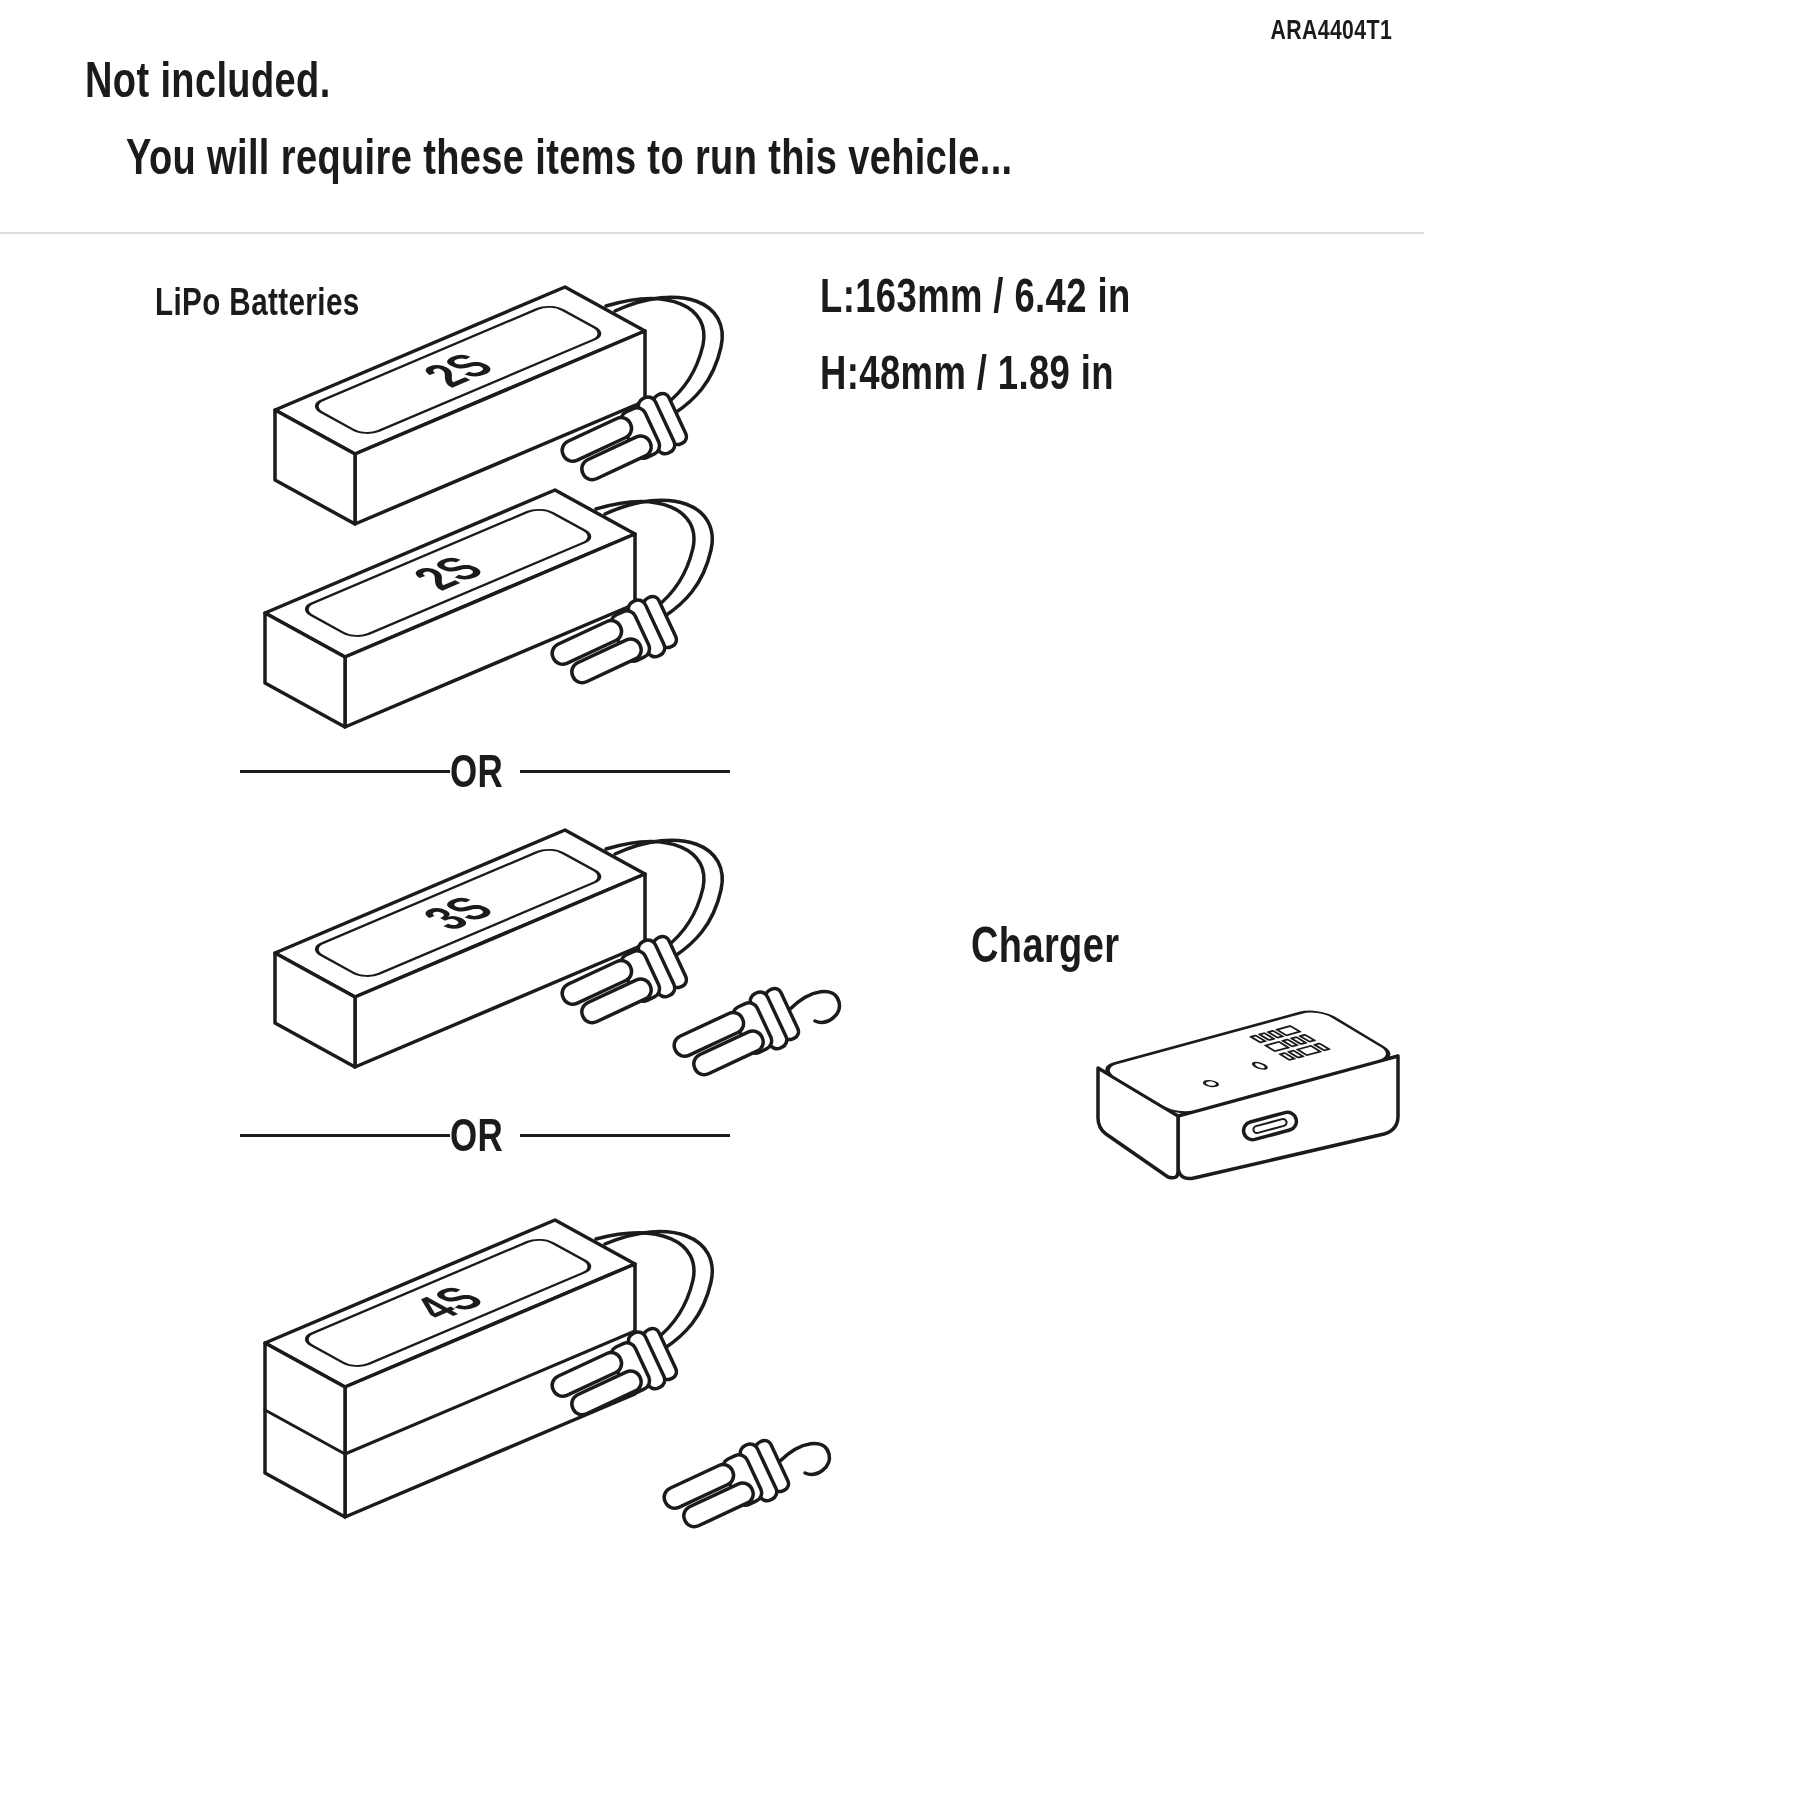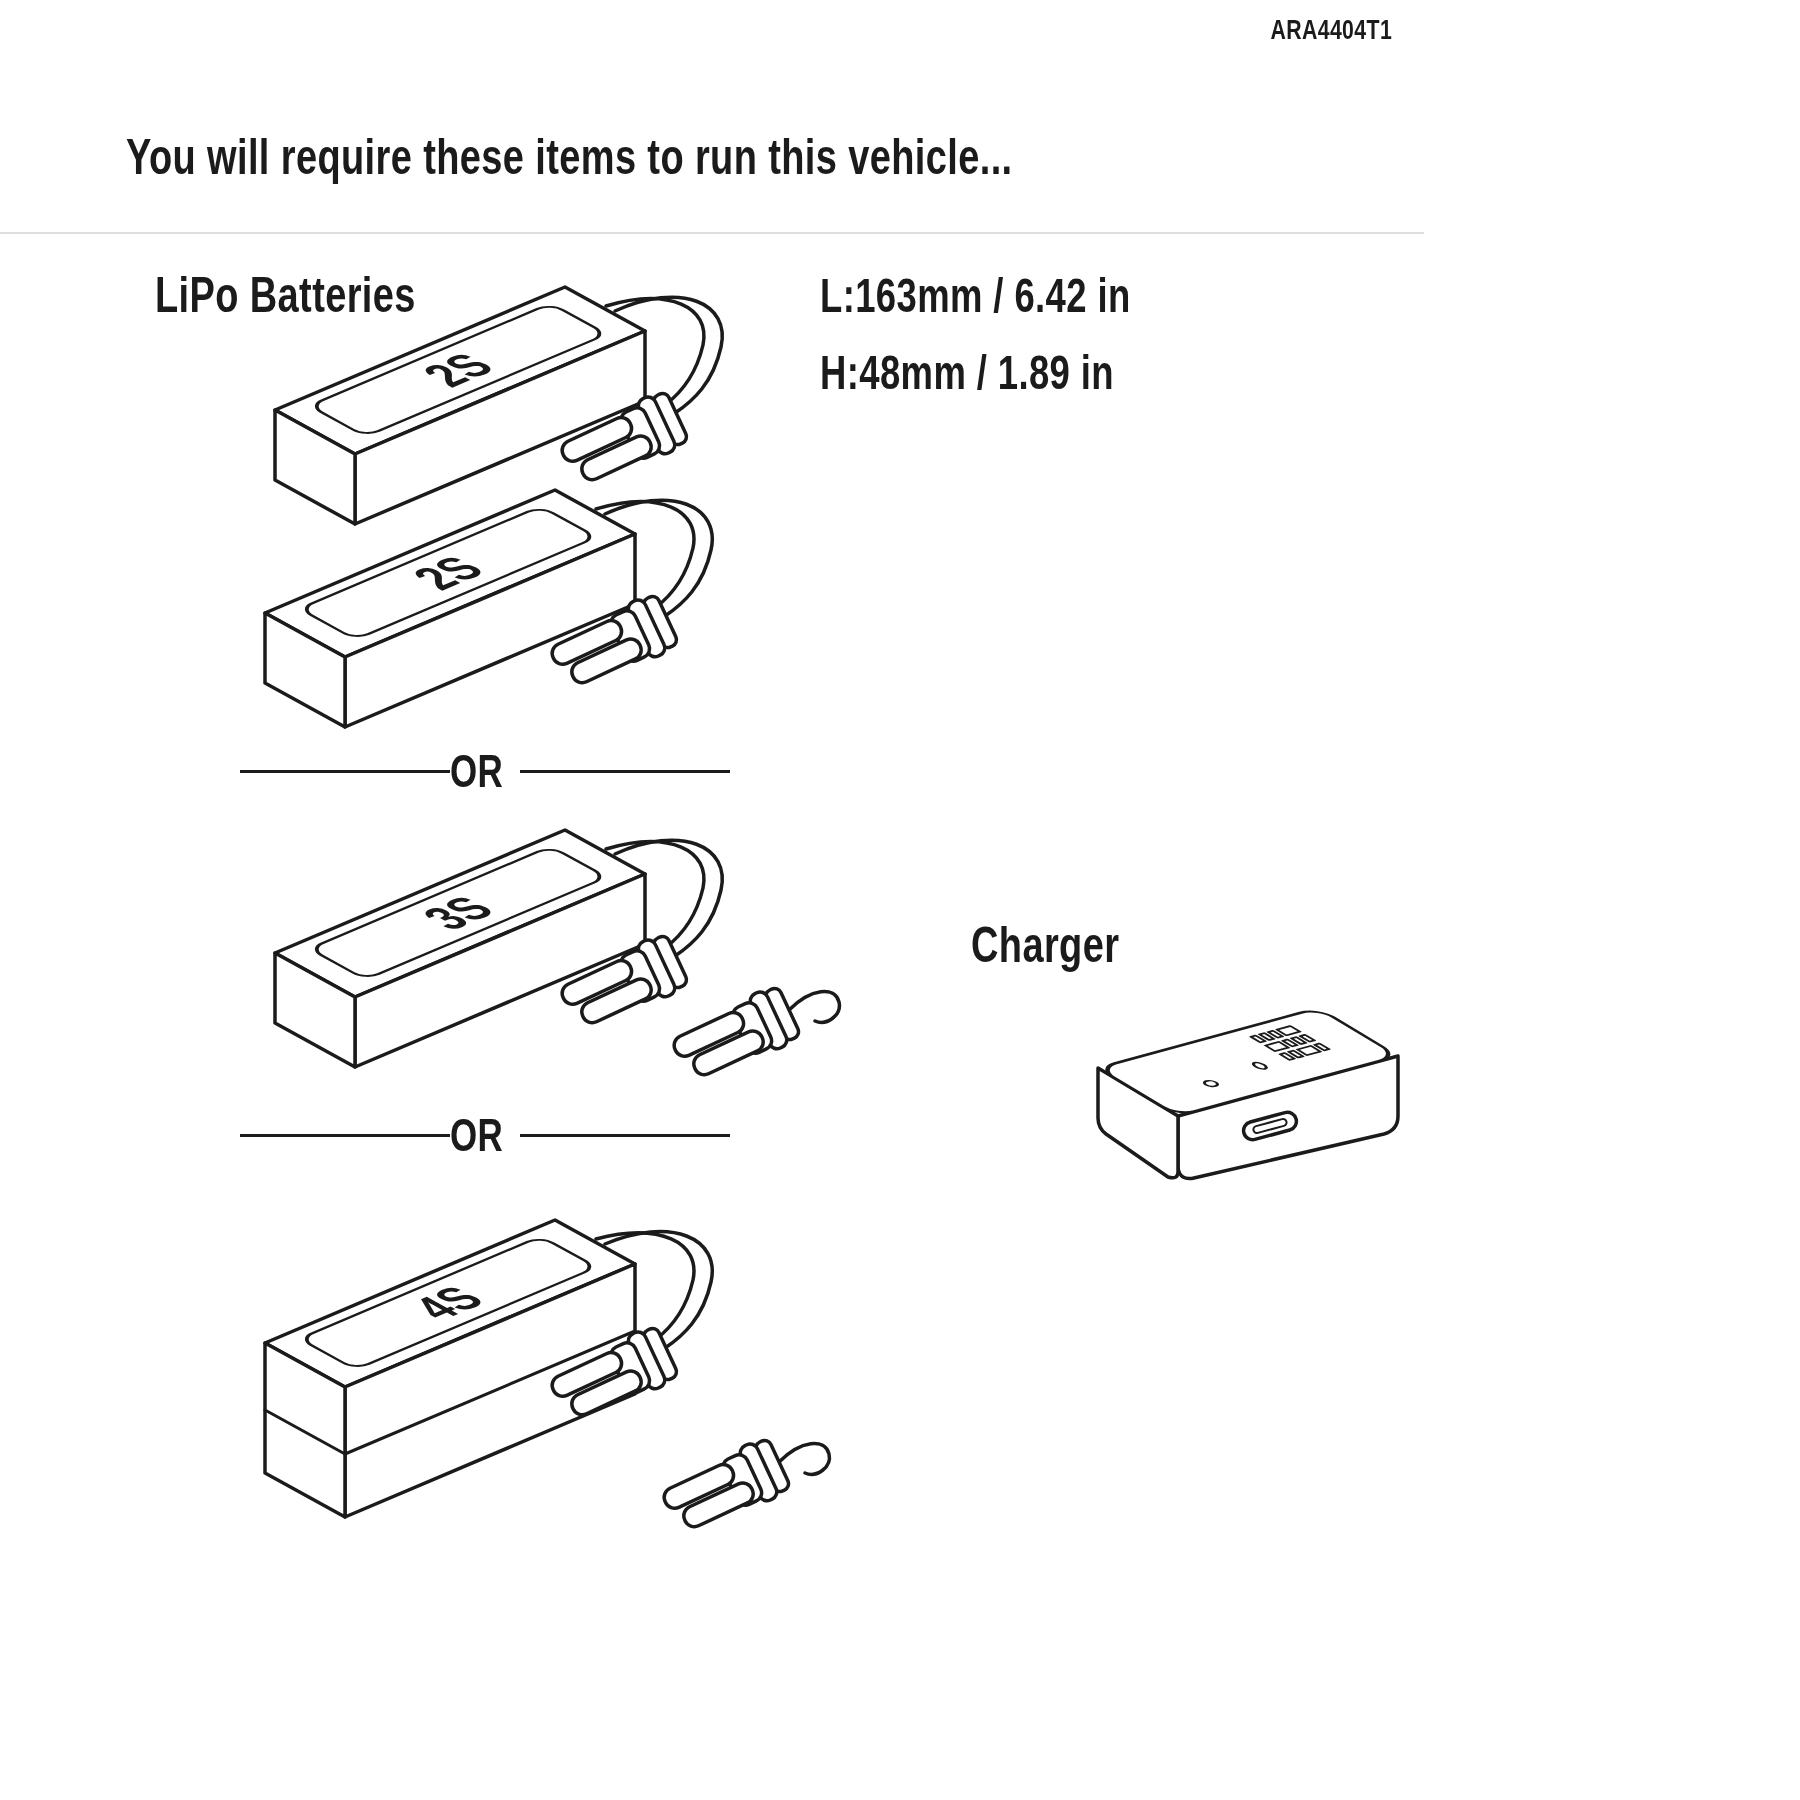--- a/index.html
+++ b/index.html
@@ -25,27 +25,30 @@
 </style>
 </head>
 <body>
 
 <div class="canvas">
 
   <div class="txt" style="top:16px; right:32px; font-size:28px;">
     <span class="cond cond-r">ARA4404T1</span>
   </div>
 
+  <div class="txt" style="top:55px; left:85px; font-size:50px;">
+    <span class="cond">Not included.</span>
+  </div>
   <div class="txt" style="top:132px; left:85px; font-size:50px;margin-left:41px;">
     <span class="cond">You will require these items to run this vehicle...</span>
   </div>
 
   <div class="rule" style="top:232px;"></div>
 
-  <div class="txt" style="top:270px; left:155px; font-size:50px;">
+  <div class="txt" style="top:282px; left:155px; font-size:39px;">
     <span class="cond">LiPo Batteries</span>
   </div>
 
   <div class="dims-block" style="top:268px; left:820px;">
     <span class="dline"><span class="cond">L:163mm / 6.42 in</span></span>
     <span class="dline"><span class="cond">H:48mm / 1.89 in</span></span>
   </div>
 
   <svg class="illus" style="left:235px; top:245px;" width="560" height="340" viewBox="0 0 560 340">
     <g stroke="#1b1b1b" stroke-width="3.5" fill="#ffffff" stroke-linejoin="round" stroke-linecap="round">

